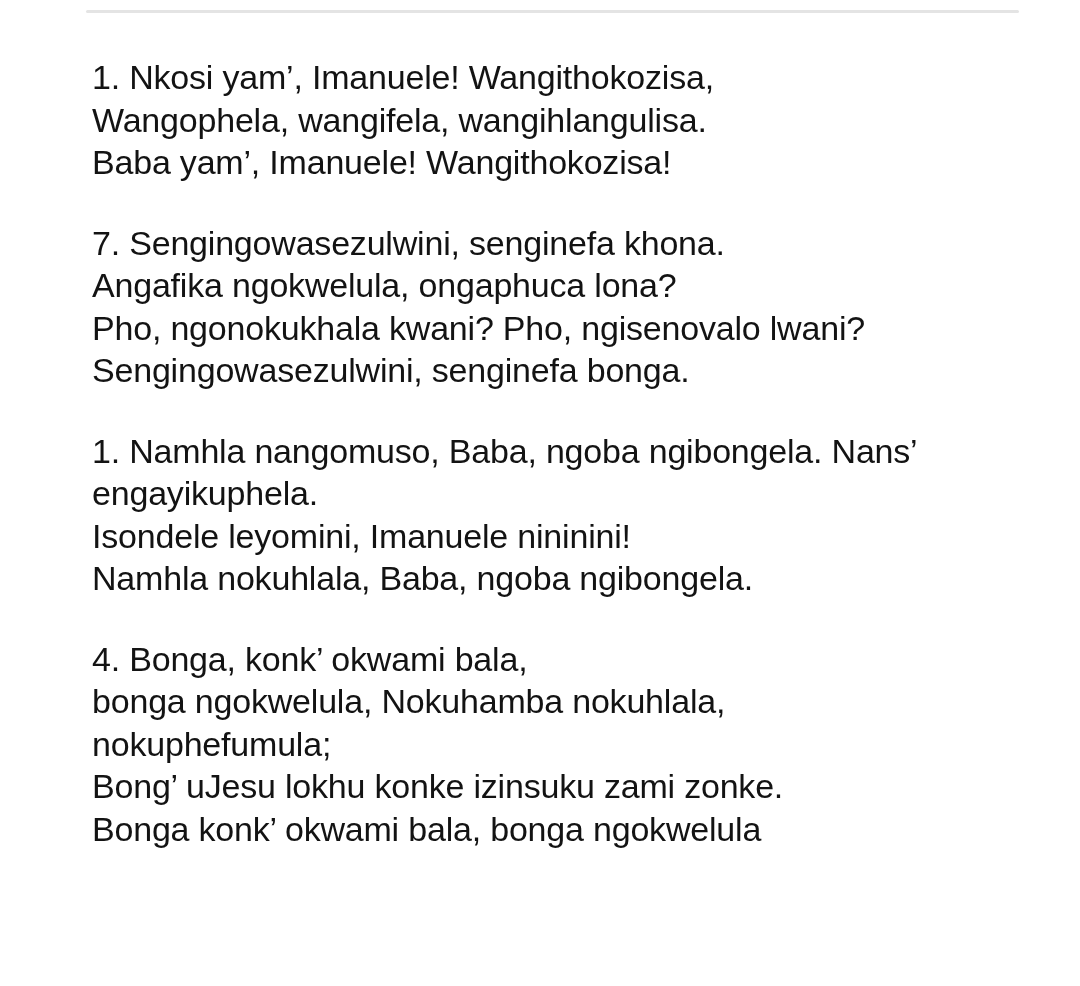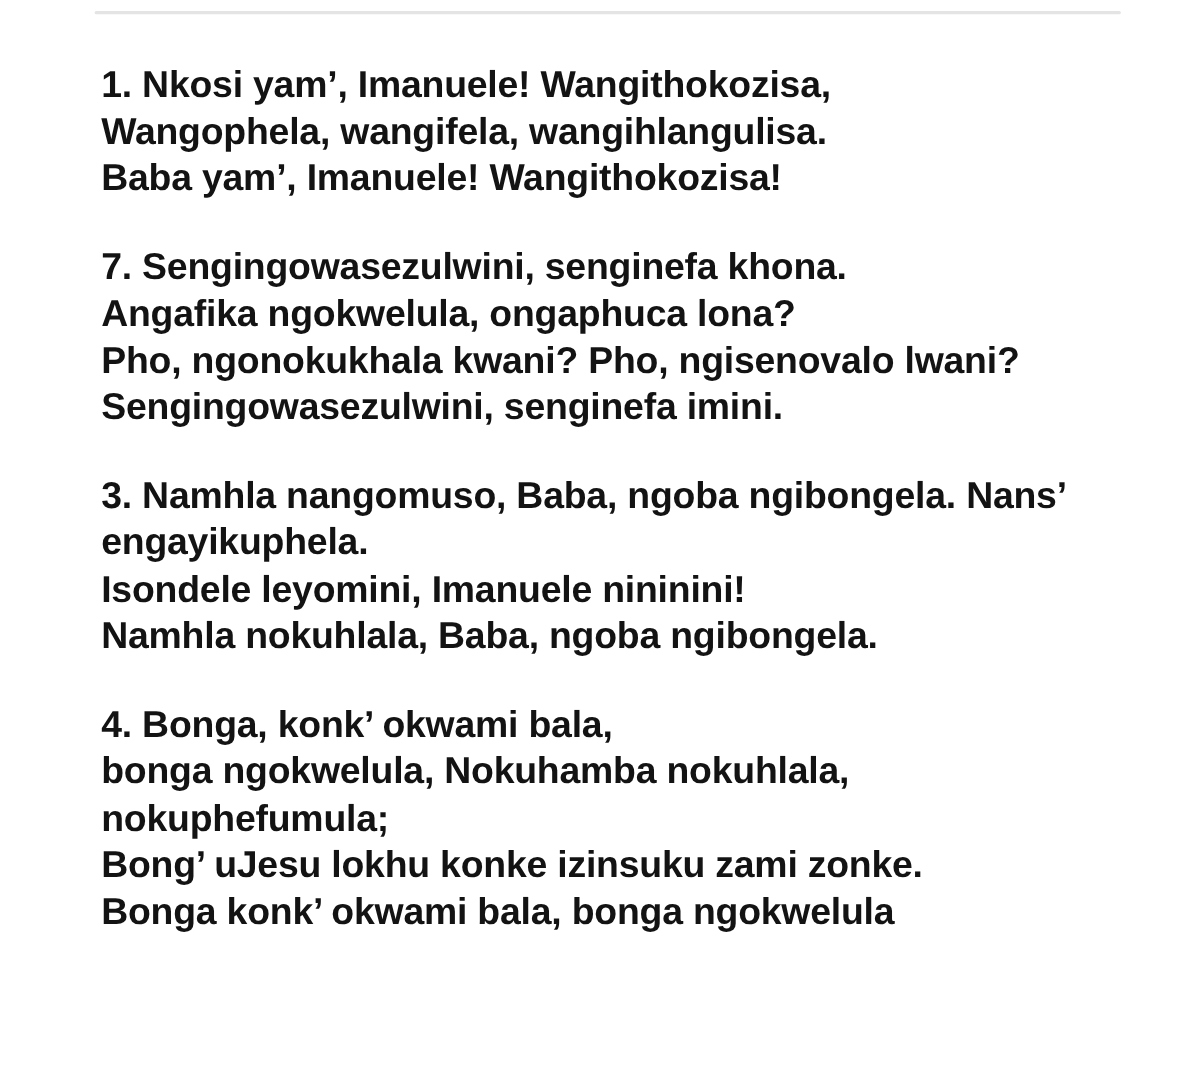--- a/index.html
+++ b/index.html
@@ -29,45 +29,44 @@
     line-height: 42.5px;
     letter-spacing: -0.2px;
     color: #131313;
     font-weight: 400;
   }
   .verse {
     margin: 0 0 38px 0;
   }
   .line {
     white-space: nowrap;
-    font-weight: bold;
   }
 </style>
 </head>
 <body>
 
 <div class="page">
   <div class="divider"></div>
   <div class="content">
 
     <div class="verse">
       <div class="line">1. Nkosi yam’, Imanuele! Wangithokozisa,</div>
       <div class="line">Wangophela, wangifela, wangihlangulisa.</div>
       <div class="line">Baba yam’, Imanuele! Wangithokozisa!</div>
     </div>
 
     <div class="verse">
       <div class="line">7. Sengingowasezulwini, senginefa khona.</div>
       <div class="line">Angafika ngokwelula, ongaphuca lona?</div>
       <div class="line">Pho, ngonokukhala kwani? Pho, ngisenovalo lwani?</div>
-      <div class="line">Sengingowasezulwini, senginefa imini.</div>
+      <div class="line">Sengingowasezulwini, senginefa bonga.</div>
     </div>
 
     <div class="verse">
-      <div class="line">3. Namhla nangomuso, Baba, ngoba ngibongela. Nans’</div>
+      <div class="line">1. Namhla nangomuso, Baba, ngoba ngibongela. Nans’</div>
       <div class="line">engayikuphela.</div>
       <div class="line">Isondele leyomini, Imanuele nininini!</div>
       <div class="line">Namhla nokuhlala, Baba, ngoba ngibongela.</div>
     </div>
 
     <div class="verse">
       <div class="line">4. Bonga, konk’ okwami bala,</div>
       <div class="line">bonga ngokwelula, Nokuhamba nokuhlala,</div>
       <div class="line">nokuphefumula;</div>
       <div class="line">Bong’ uJesu lokhu konke izinsuku zami zonke.</div>

